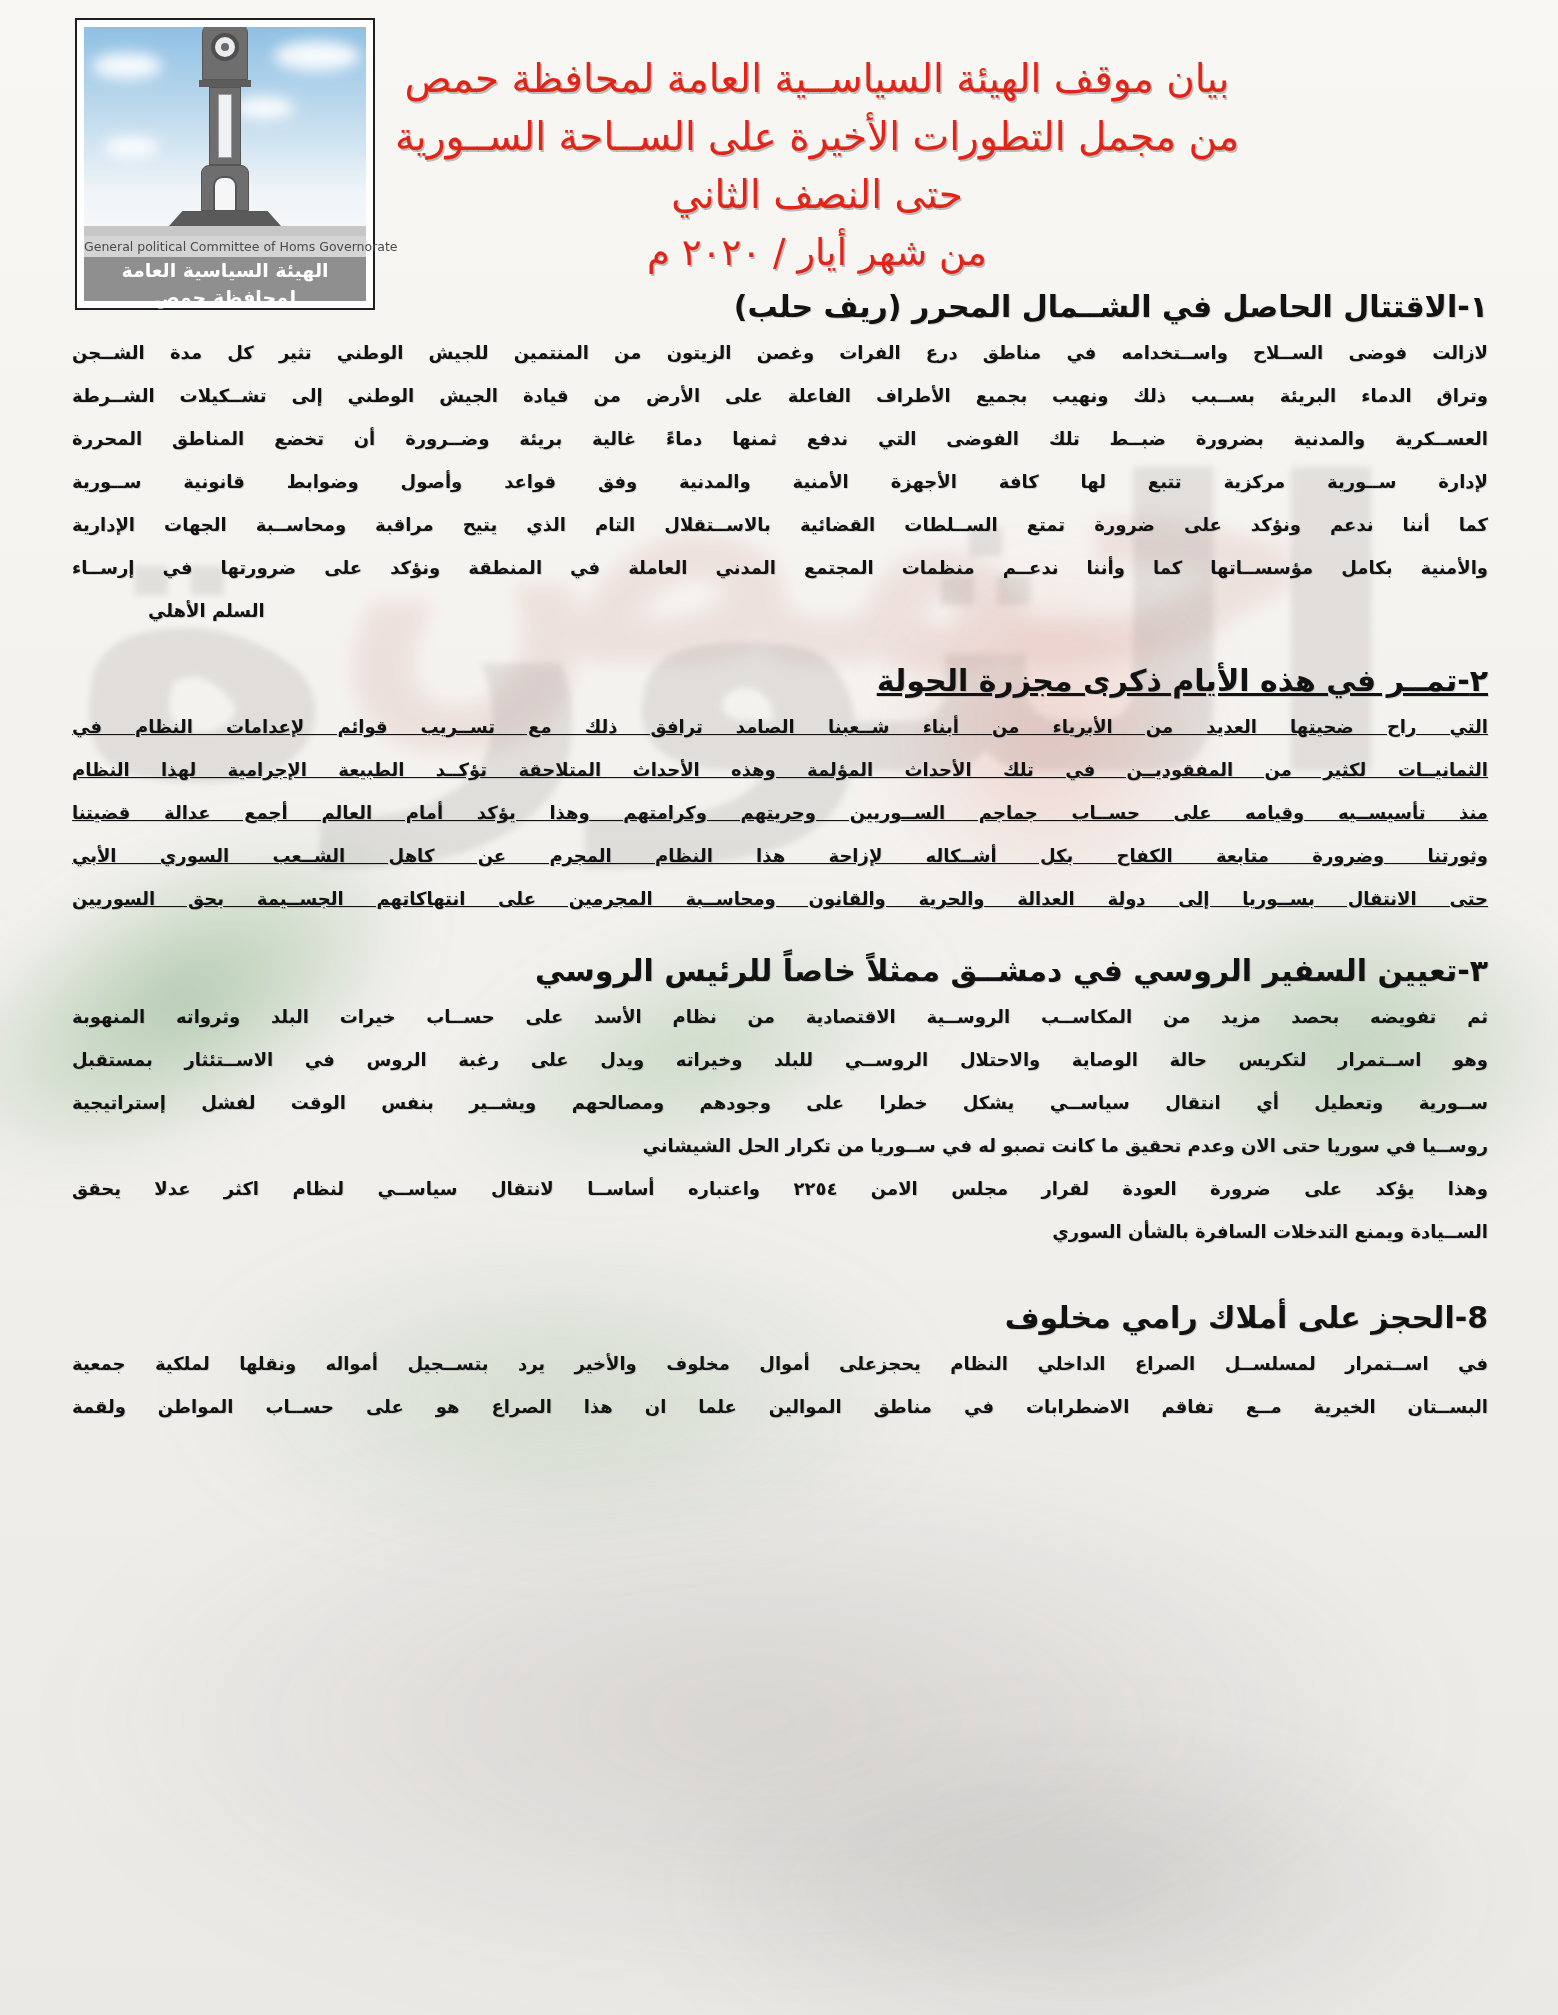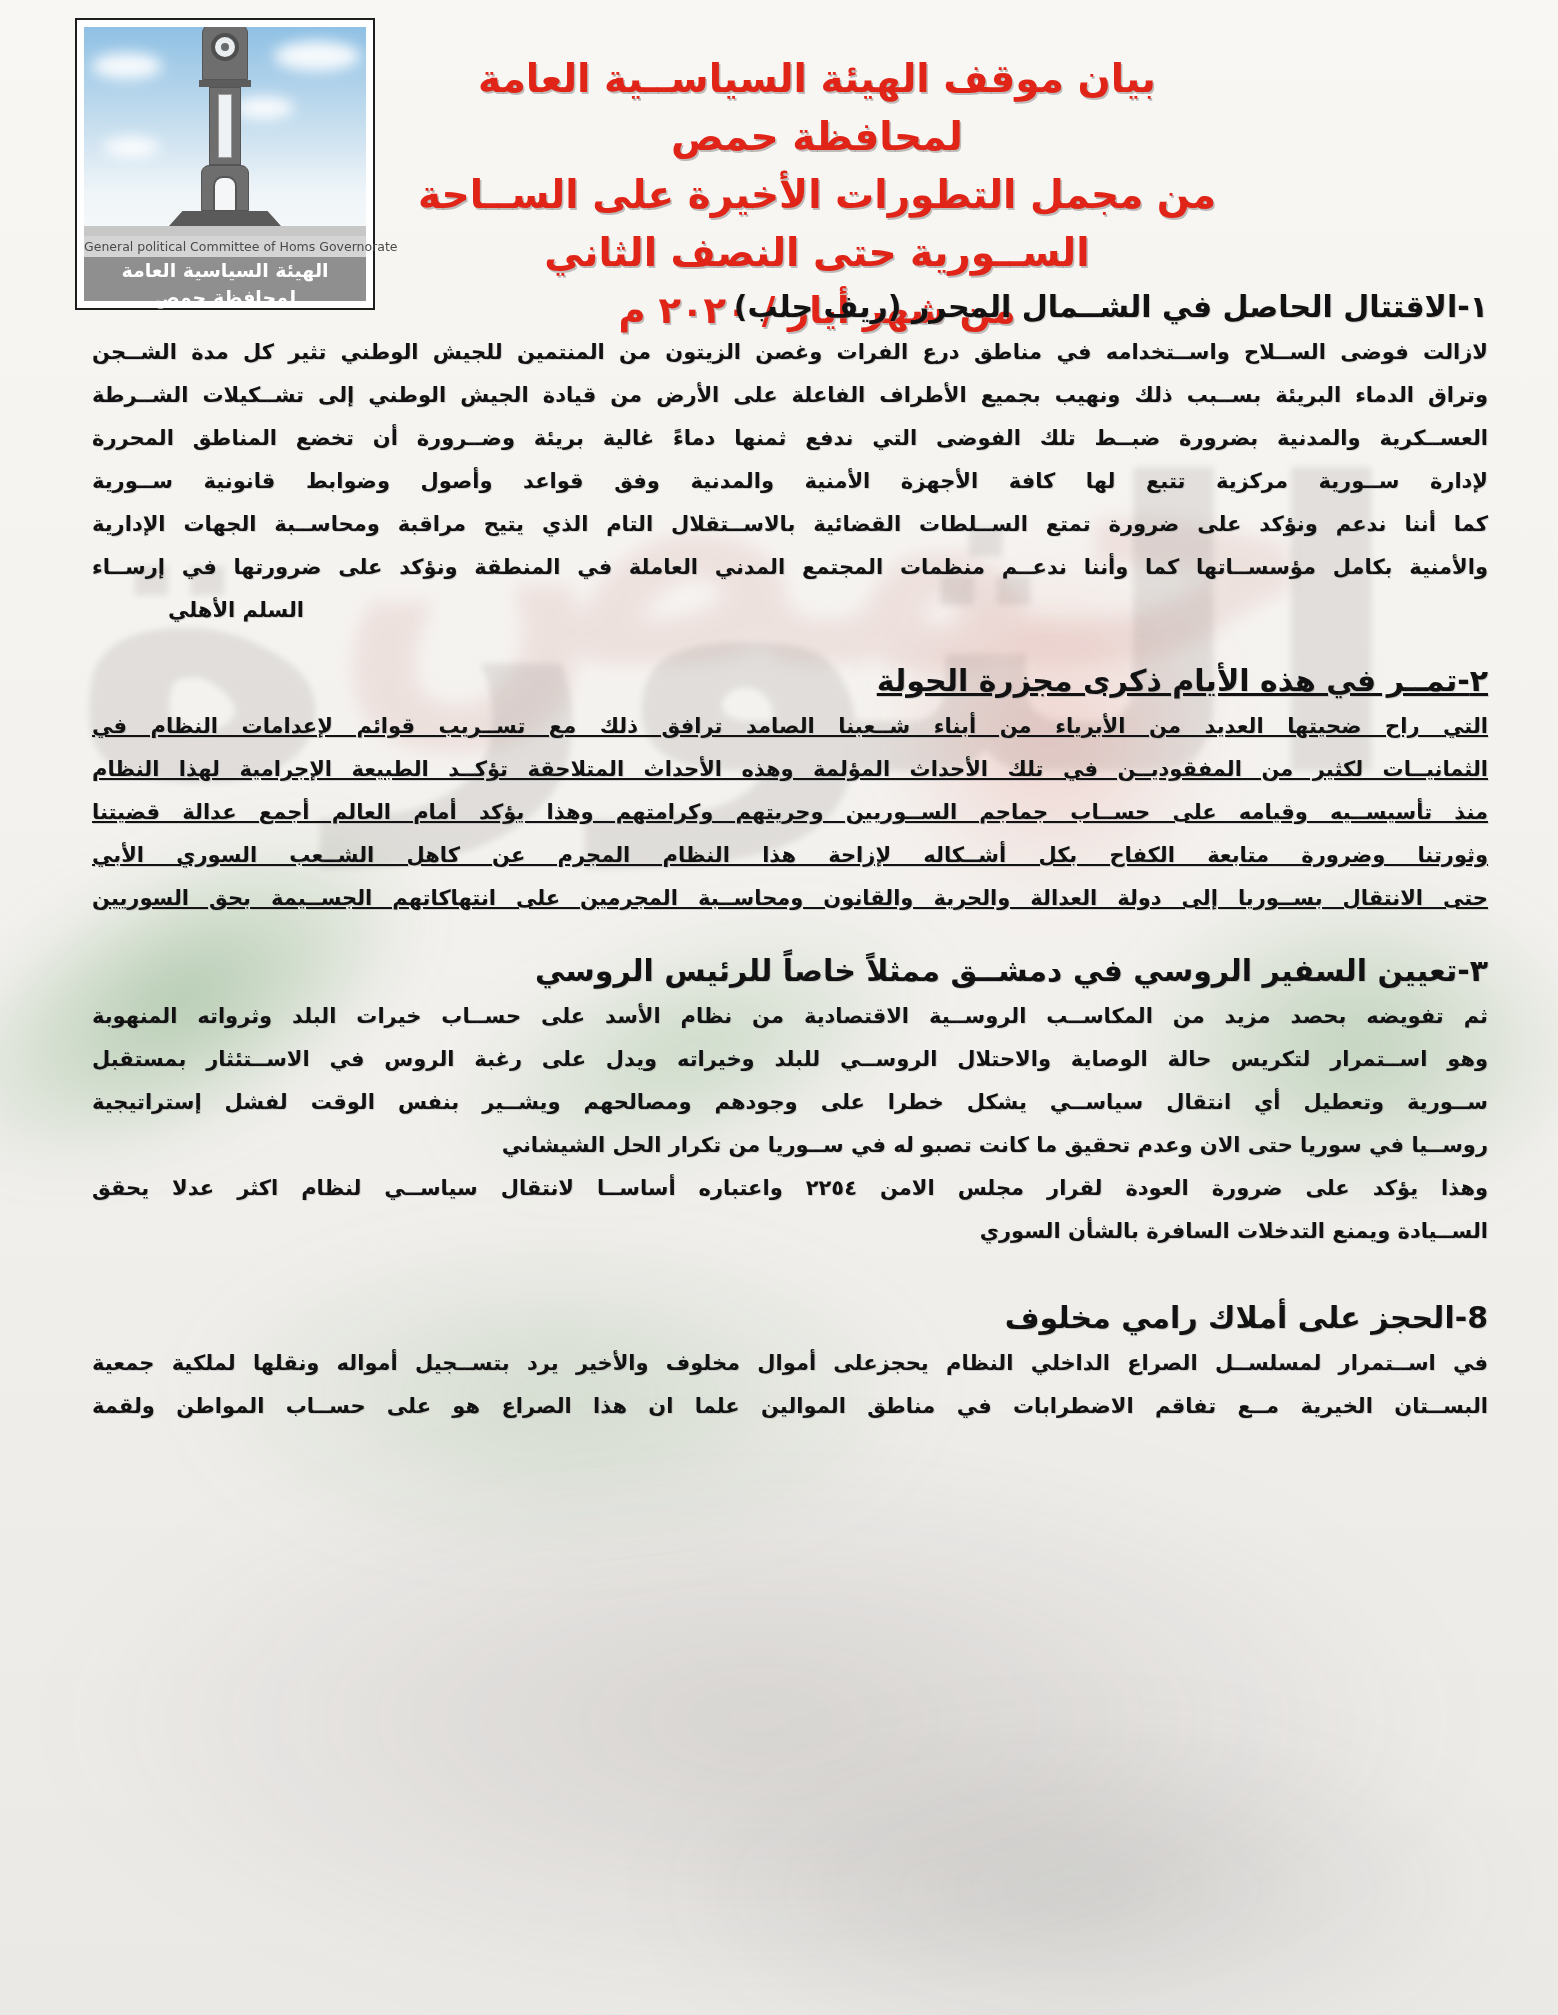--- a/index.html
+++ b/index.html
@@ -58,42 +58,41 @@
   .t-plinth{width:112px;height:15px;background:#5a5a5a;clip-path:polygon(12% 0,88% 0,100% 100%,0 100%);}
   .ground{position:absolute;left:0;right:0;bottom:0;height:10px;background:#c7c7c7;}
   .logo-cap-en{height:21px;background:#d4d4d4;color:#4a4a4a;font-size:12.5px;line-height:21px;text-align:center;white-space:nowrap;}
   .logo-cap-ar{height:44px;background:#8f8f8f;color:#fff;font-size:19px;font-weight:bold;line-height:27px;text-align:center;direction:rtl;}
 
   
   .title{
     position:absolute;left:388px;right:312px;top:50px;
     text-align:center;direction:rtl;
     color:var(--accent,#e02418);
-    font-weight:bold;font-size:39px;line-height:58px;
+    font-weight:normal;font-size:39px;line-height:58px;
     text-shadow:1.5px 1.5px 0 rgba(130,130,130,.5);
   }
   .title .t3{font-size:37px;}
 
   
   .content{position:absolute;top:286px;left:72px;right:70px;color:#121212;}
   .sec{margin:0;}
   .sec + .sec.mt28{margin-top:28px;text-decoration:underline;}
   .mt30{margin-top:30px;}
   .mt44{margin-top:44px;}
   .sec-h{
     direction:rtl;text-align:right;
     font-size:30px;font-weight:bold;line-height:42px;margin-bottom:3px;
     text-shadow:1px 1px 0 rgba(150,150,150,.4);
   }
   .ln{
-    direction:rtl;font-size:21px;font-weight:bold;line-height:43px;
+    direction:rtl;font-size:18px;font-weight:bold;line-height:43px;
     text-align:justify;text-align-last:justify;
     white-space:normal;
     text-shadow:1px 1px 0 rgba(150,150,150,.35);
-    margin-left:20px;
   }
   .ln.right-line{text-align:left;text-align-last:right;}
   .ln.left-line{text-align:left;text-align-last:left;padding-left:76px;}
 </style>
 </head>
 <body>
 
 <div class="page">
 
   <div class="wm wm-script2">حمص</div>

